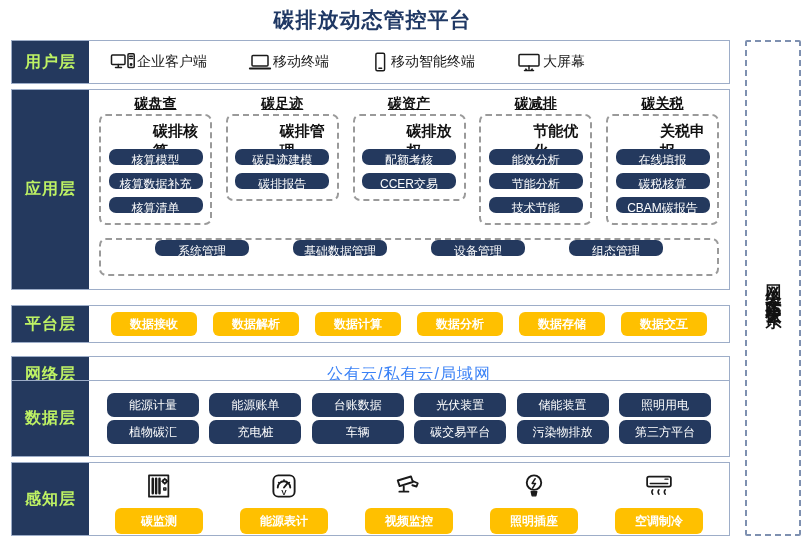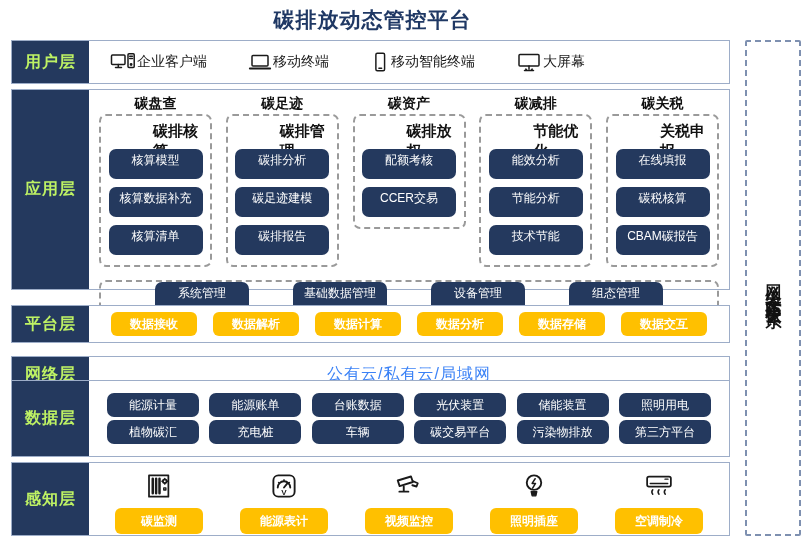--- a/index.html
+++ b/index.html
@@ -19,30 +19,30 @@
 
   
   .user-items { padding-left:20px; gap:40px; }
   .user-item { display:flex; align-items:center; }
   .user-item .lbl { font-size:14px; color:#1a1a1a; }
 
   
   .app-content { flex-direction:column; align-items:stretch; padding:4px 10px 6px; }
   .groups-row { display:flex; justify-content:space-between; }
   .group { width:113px; display:flex; flex-direction:column; align-items:center; }
-  .group-header { font-size:14px; font-weight:bold; color:#111; height:18px; line-height:18px; }
+  .group-header { font-size:14px; font-weight:bold; color:#111; height:18px; line-height:18px;text-decoration:underline; }
   .group-box { margin-top:2px; width:100%; border:2px dashed #9a9a9a; border-radius:7px;
     padding:5px 4px 10px; display:flex; flex-direction:column; align-items:center; }
   .group-sub { font-size:15px; font-weight:bold; color:#111; height:20px; line-height:20px;margin-left:48px; }
   .pill-navy { display:inline-block; background:#24395E; color:#fff; font-size:12px;
-    border-radius:7px; height:30px; line-height:22px; text-align:center;
+    border-radius:7px; height:16px; line-height:22px; text-align:center;
     padding:0 4px; min-width:94px; white-space:nowrap; }
   .group-box .pill-navy { margin-top:8px; }
   .common-box { margin-top:13px; border:2px dashed #9a9a9a; border-radius:7px;
-    height:38px; display:flex; align-items:flex-end; justify-content:center; gap:44px; }
+    height:38px; display:flex; align-items:flex-start; justify-content:center; gap:44px; }
 
   
   .platform-content { justify-content:space-evenly; padding:0 6px; }
   .pill-yellow { display:inline-block; background:#FFC000; color:#fff; font-size:12px;
     font-weight:bold; border-radius:6px; height:24px; line-height:24px;
     text-align:center; min-width:86px; padding:0 6px; white-space:nowrap; }
 
   
   .network-content { justify-content:center; font-size:16px; color:#3b82f6; letter-spacing:1px; }
 
@@ -130,21 +130,20 @@
             <span class="pill-navy">核算模型</span>
             <span class="pill-navy">核算数据补充</span>
             <span class="pill-navy">核算清单</span>
           </div>
         </div>
 
         <div class="group">
           <div class="group-header">碳足迹</div>
           <div class="group-box">
             <div class="group-sub">碳排管理</div>
-            <span class="pill-navy">碳排分析</span>
             <span class="pill-navy">碳足迹建模</span>
             <span class="pill-navy">碳排报告</span>
           </div>
         </div>
 
         <div class="group">
           <div class="group-header">碳资产</div>
           <div class="group-box">
             <div class="group-sub">碳排放权</div>
             <span class="pill-navy">配额考核</span>

